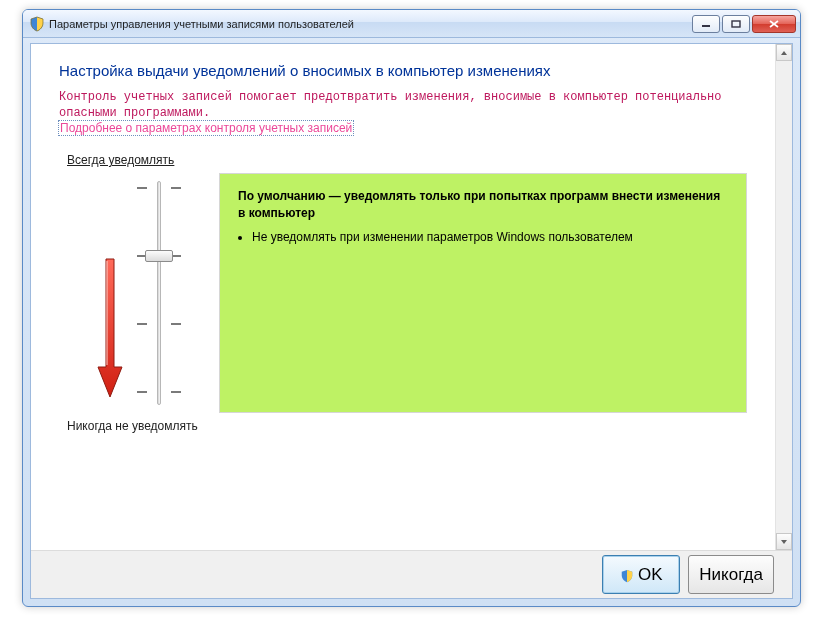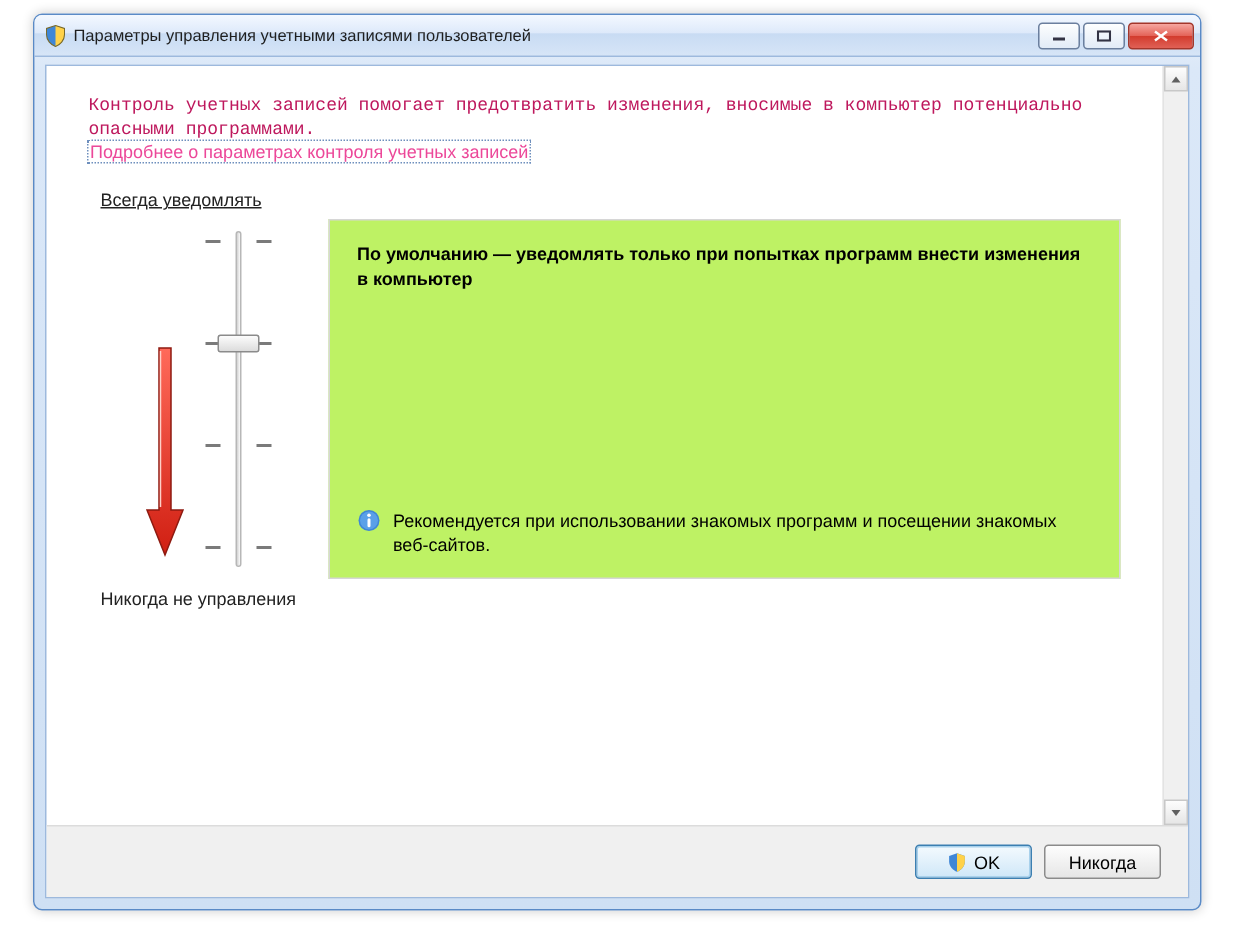--- a/index.html
+++ b/index.html
@@ -178,30 +178,30 @@
     background: #f0f0f0;
     border-top: 1px solid #dcdcdc;
     display: flex;
     align-items: center;
     justify-content: flex-end;
     padding-right: 18px;
     gap: 8px;
   }
   .btn {
     min-width: 78px;
-    height: 23px;
+    height: 39px;
     padding: 0 10px;
     border: 1px solid #8b8b8b;
     border-radius: 3px;
     background: linear-gradient(to bottom, #fdfdfd, #e6e6e6);
     display: inline-flex;
     align-items: center;
     justify-content: center;
     gap: 4px;
-    font-size: 12px;
+    font-size: 17px;
     color: #000;
   }
   .btn.default {
     border-color: #3c7fb1;
     box-shadow: 0 0 0 1px #a8d1ec inset;
     background: linear-gradient(to bottom, #f4fafe, #cfe7f8);
   }
   .shield-sm { width: 14px; height: 14px; }
 </style>
 </head>
@@ -235,20 +235,21 @@
           <line x1="10" y1="2" x2="2" y2="8" stroke="#fff" stroke-width="1.6"></line>
         </svg>
       </div>
     </div>
   </div>
 
   <div class="client">
 
     <div class="content">
 
+      <div class="heading">Настройка выдачи уведомлений о вносимых в компьютер изменениях</div>
 
       <div class="intro">Контроль учетных записей помогает предотвратить изменения, вносимые в компьютер потенциально опасными программами.</div>
       <a href="#" class="link">Подробнее о параметрах контроля учетных записей</a>
 
       <div class="top-label">Всегда уведомлять</div>
 
       <div class="mid-row">
 
         <div class="slider-col">
           <div class="slider-track"></div>
@@ -269,36 +270,28 @@
                 <stop offset="1" stop-color="#d01f12"></stop>
               </linearGradient>
             </defs>
             <path d="M11 2 L19 2 L19 110 L27 110 L15 140 L3 110 L11 110 Z" fill="url(#ag)" stroke="#8e1a10" stroke-width="1"></path>
             <path d="M12 4 L12 108" stroke="#ffd0c8" stroke-width="1"></path>
           </svg>
         </div>
 
         <div class="desc-box">
           <div class="desc-title">По умолчанию — уведомлять только при попытках программ внести изменения в компьютер</div>
-          <div class="rec-row">
-            <span class="info-icon">
-              <svg viewBox="0 0 16 16" width="16" height="16">
-                <circle cx="8" cy="8" r="7" fill="#3f86d6"></circle>
-                <circle cx="8" cy="8" r="6" fill="#5aa0e8"></circle>
-                <circle cx="8" cy="4.5" r="1.2" fill="#fff"></circle>
-                <rect x="7" y="6.5" width="2" height="6" rx="1" fill="#fff"></rect>
-              </svg>
-            </span>
-            <span>Рекомендуется при использовании знакомых программ и посещении знакомых веб-сайтов.</span>
-          </div>
+          <ul class="desc-list">
+            <li>Не уведомлять при изменении параметров Windows пользователем</li>
+          </ul>
         </div>
 
       </div>
 
-      <div class="bottom-label">Никогда не управления</div>
+      <div class="bottom-label">Никогда не уведомлять</div>
 
     </div>
 
     <div class="scrollbar">
       <div class="sb-btn">
         <svg width="8" height="6">
             <path d="M1 5 L4 1 L7 5 Z" fill="#606060"></path>
           </svg>
       </div>
       <div class="sb-btn down">

